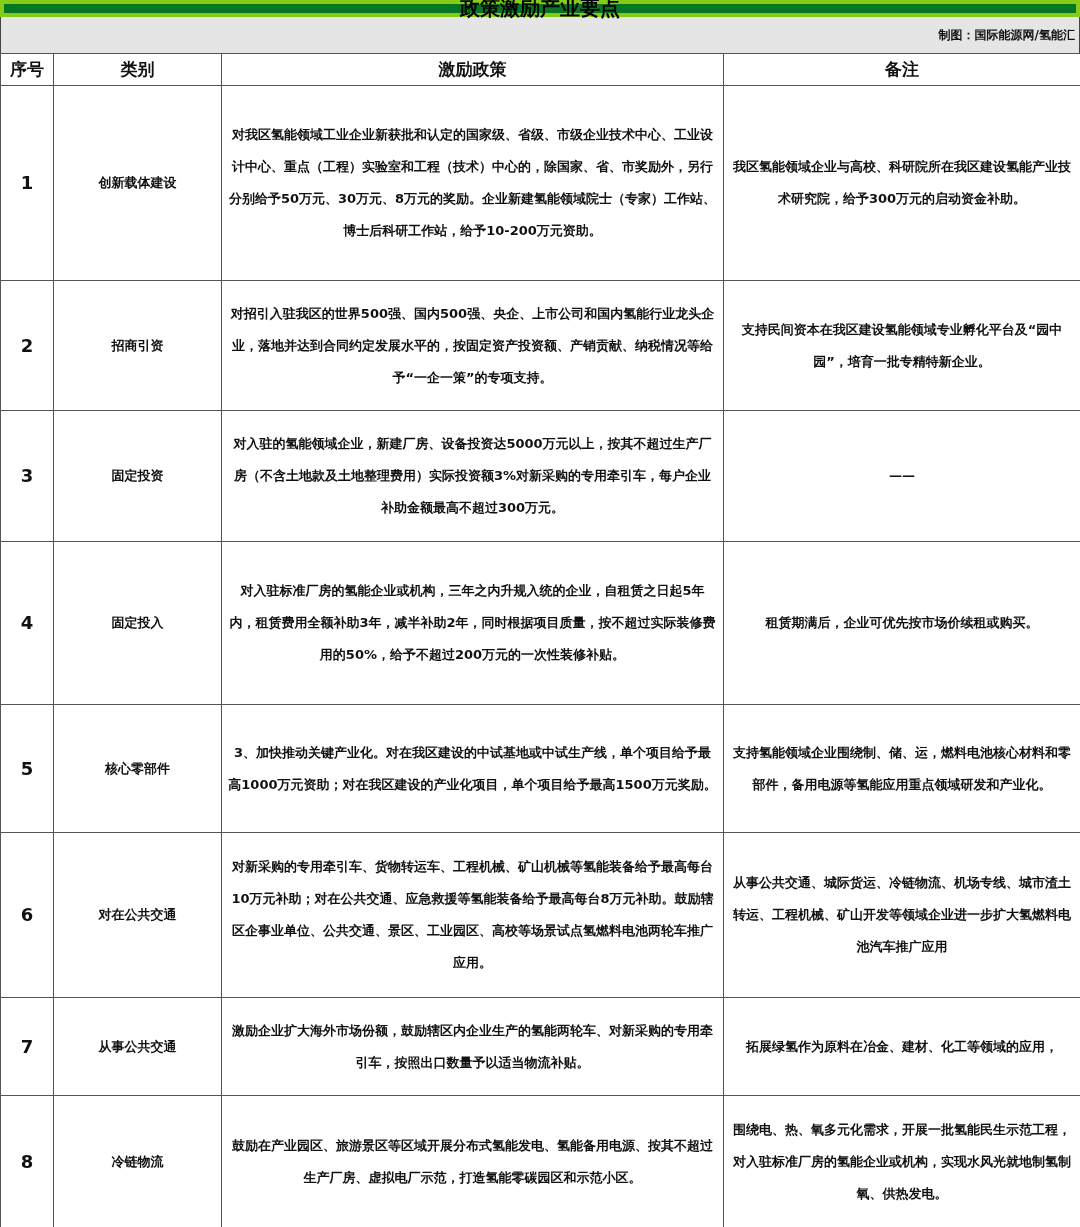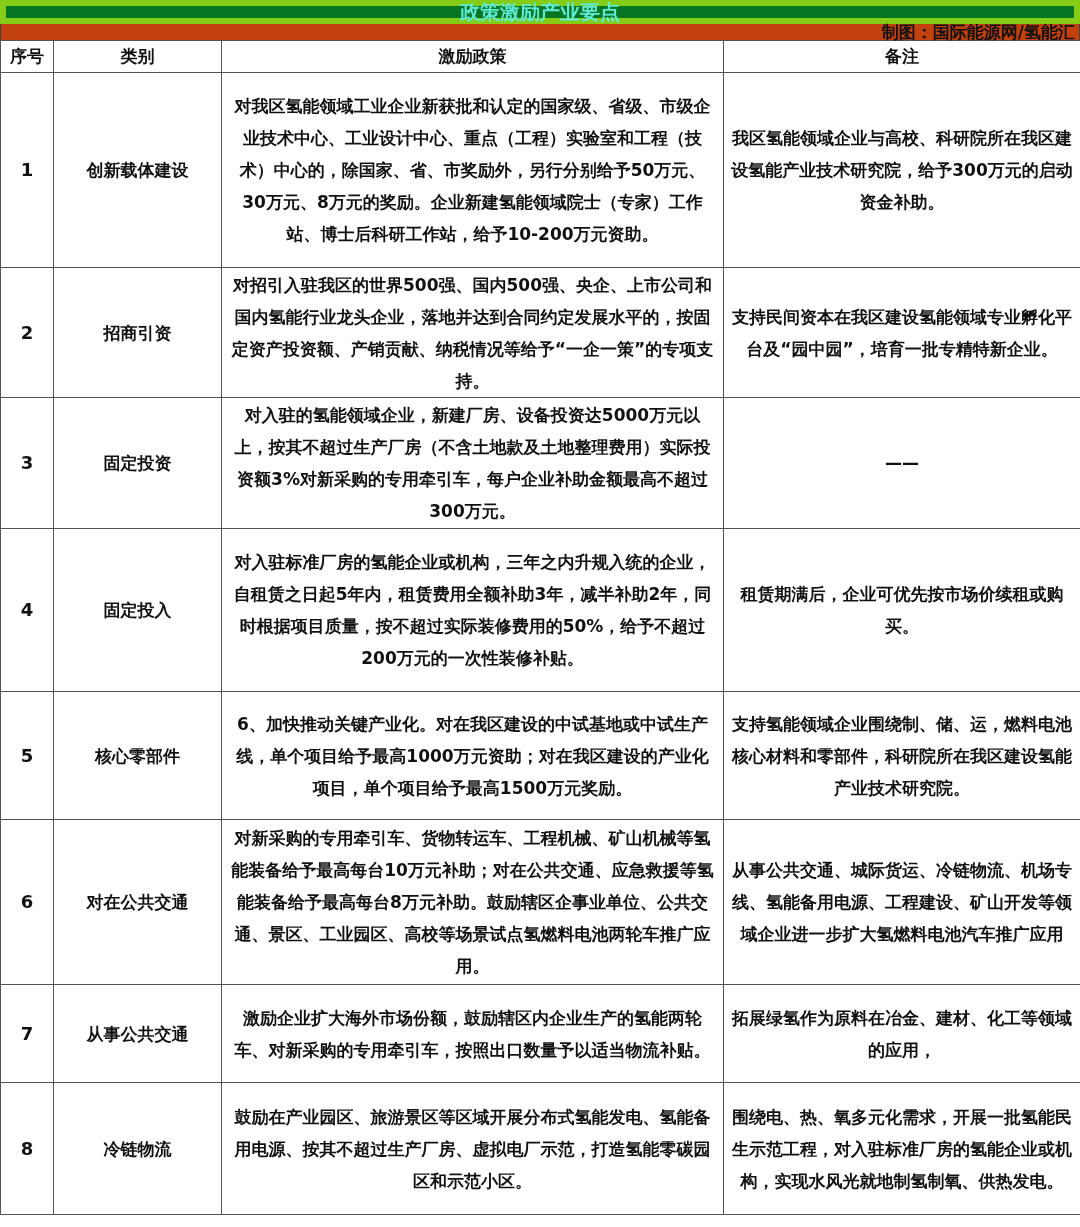--- a/index.html
+++ b/index.html
@@ -1,30 +1,30 @@
 <!DOCTYPE html>
 <html><head>
 <meta charset="utf-8">
 <style>
   html, body { margin: 0; padding: 0; background: #ffffff; }
   body { width: 1080px; height: 1227px; overflow: hidden; font-family: "DejaVu Sans", sans-serif; color: #111; }
   .title-bar {
-    height: 24px; background: #067625; color: #5eead4;
+    height: 17px; background: #067625; color: #000000;
     display: flex; align-items: center; justify-content: center;
-    font-weight: bold; font-size: 20px; border: 6px solid #84cc16; box-sizing: border-box;
+    font-weight: bold; font-size: 20px; border: 4px solid #84cc16; box-sizing: border-box;
   }
   .credit-bar {
-    height: 16px; background: #c2410c; display: flex; align-items: center; justify-content: flex-end;
-    font-size: 17px; font-weight: bold; padding-right: 4px; border-left: 1px solid #444; border-right: 1px solid #444;
+    height: 36px; background: #e5e5e5; display: flex; align-items: center; justify-content: flex-end;
+    font-size: 12px; font-weight: bold; padding-right: 4px; border-left: 1px solid #444; border-right: 1px solid #444;
     box-sizing: border-box;
   }
   table { border-collapse: collapse; table-layout: fixed; width: 1080px; }
   th, td { border: 1.5px solid #555; text-align: center; vertical-align: middle; font-weight: bold; box-sizing: border-box; }
   th { height: 32px; font-size: 17px; background: #fff; margin-top: 24px; }
-  td { font-size: 17px; line-height: 32px; padding: 0 6px; }
+  td { font-size: 13px; line-height: 32px; padding: 0 6px; }
   td.no { font-size: 18px; }
   col.c1 { width: 53px; } col.c2 { width: 168px; } col.c3 { width: 502px; } col.c4 { width: 357px; }
 </style>
 </head>
 <body>
 
 <div class="title-bar">政策激励产业要点</div>
 <div class="credit-bar">制图：国际能源网/氢能汇</div>
 
 <table>
@@ -63,28 +63,28 @@
       </tr>
       <tr style="height: 163px;">
         <td class="no">4</td>
         <td>固定投入</td>
         <td>对入驻标准厂房的氢能企业或机构，三年之内升规入统的企业，自租赁之日起5年内，租赁费用全额补助3年，减半补助2年，同时根据项目质量，按不超过实际装修费用的50%，给予不超过200万元的一次性装修补贴。</td>
         <td>租赁期满后，企业可优先按市场价续租或购买。</td>
       </tr>
       <tr style="height: 128px;">
         <td class="no">5</td>
         <td>核心零部件</td>
-        <td>6、加快推动关键产业化。对在我区建设的中试基地或中试生产线，单个项目给予最高1000万元资助；对在我区建设的产业化项目，单个项目给予最高1500万元奖励。</td>
-        <td>支持氢能领域企业围绕制、储、运，燃料电池核心材料和零部件，科研院所在我区建设氢能产业技术研究院。</td>
+        <td>3、加快推动关键产业化。对在我区建设的中试基地或中试生产线，单个项目给予最高1000万元资助；对在我区建设的产业化项目，单个项目给予最高1500万元奖励。</td>
+        <td>支持氢能领域企业围绕制、储、运，燃料电池核心材料和零部件，备用电源等氢能应用重点领域研发和产业化。</td>
       </tr>
       <tr style="height: 165px;">
         <td class="no">6</td>
         <td>对在公共交通</td>
         <td>对新采购的专用牵引车、货物转运车、工程机械、矿山机械等氢能装备给予最高每台10万元补助；对在公共交通、应急救援等氢能装备给予最高每台8万元补助。鼓励辖区企事业单位、公共交通、景区、工业园区、高校等场景试点氢燃料电池两轮车推广应用。</td>
-        <td>从事公共交通、城际货运、冷链物流、机场专线、氢能备用电源、工程建设、矿山开发等领域企业进一步扩大氢燃料电池汽车推广应用</td>
+        <td>从事公共交通、城际货运、冷链物流、机场专线、城市渣土转运、工程机械、矿山开发等领域企业进一步扩大氢燃料电池汽车推广应用</td>
       </tr>
       <tr style="height: 98px;">
         <td class="no">7</td>
         <td>从事公共交通</td>
         <td>激励企业扩大海外市场份额，鼓励辖区内企业生产的氢能两轮车、对新采购的专用牵引车，按照出口数量予以适当物流补贴。</td>
         <td>拓展绿氢作为原料在冶金、建材、化工等领域的应用，</td>
       </tr>
       <tr style="height: 132px;">
         <td class="no">8</td>
         <td>冷链物流</td>

